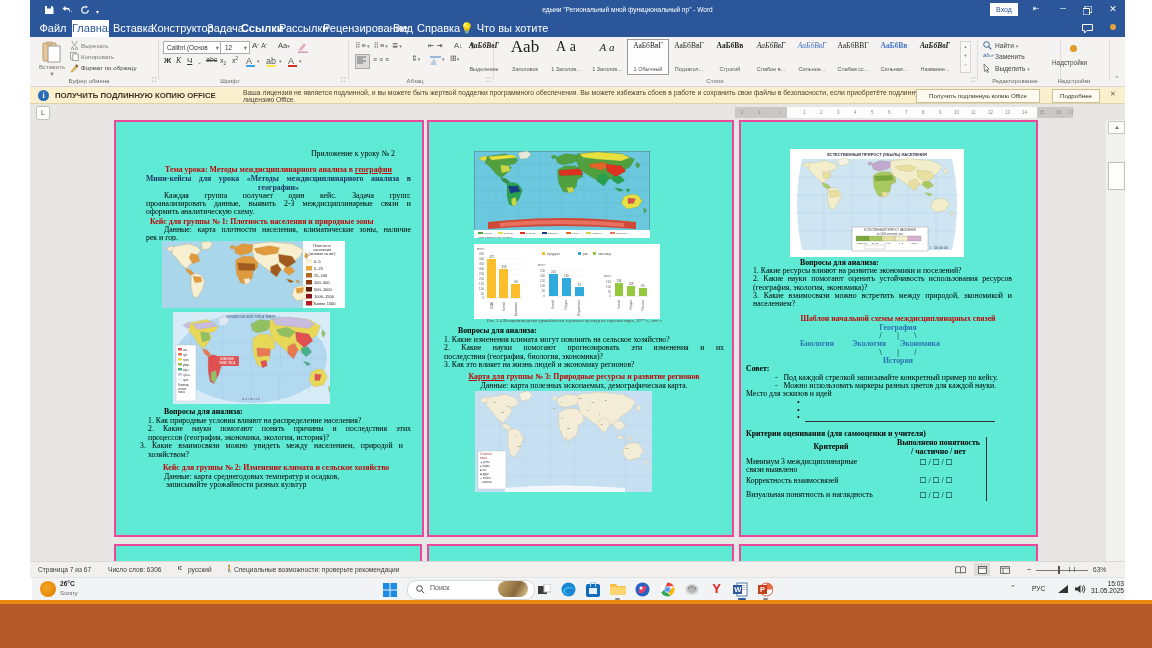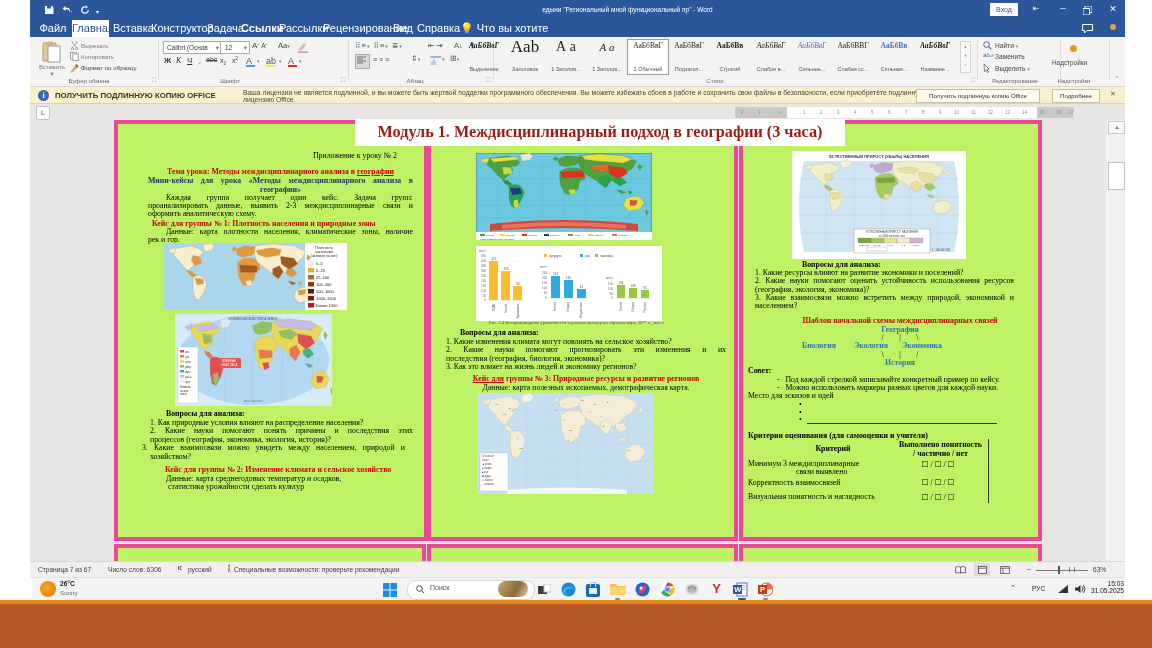--- a/index.html
+++ b/index.html
@@ -18,21 +18,21 @@
 .sp{position:absolute;top:1px;left:0;width:40px;text-align:center;font-size:7.5px;color:#222;white-space:nowrap;overflow:hidden;}
 .sl{position:absolute;bottom:2px;left:0;width:40px;text-align:center;font-size:5.5px;color:#555;white-space:nowrap;overflow:hidden;}
 #yellowbar{left:30px;top:87px;width:1095px;height:17px;background:#fbf0cd;border-bottom:1px solid #ddd3ab;box-sizing:border-box;}
 #rulerrow{left:30px;top:104px;width:1095px;height:16px;background:#e7e6e5;}
 #docarea{left:30px;top:120px;width:1095px;height:441px;background:#e7e6e5;overflow:hidden;}
 #statusbar{left:30px;top:561px;width:1095px;height:16px;background:#f1f0ee;border-top:1px solid #d8d7d5;font-size:6.6px;color:#3c3c3c;}
 #taskbar{left:32px;top:577px;width:1093px;height:23px;background:#f2f3f5;border-top:1px solid #e3e4e6;}
 #stripe1{left:0;top:600px;width:1152px;height:4px;background:#ea8a10;}
 #stripe2{left:0;top:604px;width:1152px;height:44px;background:#b55a28;}
 
-.page{position:absolute;background:#bef264;border:4px solid #ec4899;
+.page{position:absolute;background:#5eead4;border:2px solid #ec4899;
   font-family:"Liberation Serif",serif;color:#000;}
 .t{position:absolute;font-size:7.8px;line-height:8.2px;white-space:nowrap;}
 .j{white-space:normal;text-align:justify;text-align-last:justify;}
 .ser{font-family:"Liberation Serif",serif;}
 .red{color:#c00606;}
 .navy{color:#1f3864;}
 .blue2{color:#2e74b5;}
 .b{font-weight:bold;}
 .ctr{text-align:center;}
 #overlaytitle{left:355px;top:119px;width:490px;height:27px;background:#fff;
@@ -395,21 +395,21 @@
       <text x="78" y="88" font-size="3" text-anchor="middle" fill="#557" font-family="Liberation Sans">м а с ш т а б</text>
     </svg>
     <div class="t b" style="left:48px;top:286px;">Вопросы для анализа:</div>
     <div class="t" style="left:32px;top:295px;">1. Как природные условия влияют на распределение населения?</div>
     <div class="t j" style="left:32px;top:303px;width:263px;">2. Какие науки помогают понять причины и последствия этих</div>
     <div class="t" style="left:32px;top:311.5px;">процессов (география, экономика, экология, история)?</div>
     <div class="t j" style="left:24px;top:320px;width:263px;">3. Какие взаимосвязи можно увидеть между населением, природой и</div>
     <div class="t" style="left:32px;top:328.5px;">хозяйством?</div>
     <div class="t red b" style="left:47px;top:342px;">Кейс для группы № 2: Изменение климата и сельское хозяйство</div>
     <div class="t" style="left:48px;top:351px;">Данные: карта среднегодовых температур и осадков,</div>
-    <div class="t" style="left:50px;top:359px;">статистика урожайности сделать культур</div>
+    <div class="t" style="left:50px;top:359px;">записывайте урожайности разных культур</div>
   </div>
   <div class="page" id="p2" style="left:397px;top:0px;width:303px;height:413px;">
 
     <svg class="abs" style="left:45px;top:29px;" width="176" height="87" viewBox="0 0 176 87">
       <rect width="176" height="87" fill="#6cc8de" stroke="#444" stroke-width="0.6"></rect>
       <g stroke="#55aac4" stroke-width="0.25" fill="none">
         <path d="M0,13 H176 M0,26 H176 M0,39 H176 M0,52 H176 M0,65 H176 M22,0 V78 M44,0 V78 M66,0 V78 M88,0 V78 M110,0 V78 M132,0 V78 M154,0 V78"></path>
       </g>
       <g transform="scale(1.1,0.92)" stroke="#3a7a3a" stroke-width="0.2">
         <path d="M4,8 l7,-3 3,4 -6,2z" fill="#e8e040"></path>
@@ -554,21 +554,21 @@
         <text x="158" y="56" transform="rotate(-90 158,56)" text-anchor="end">Индия</text>
         <text x="170" y="56" transform="rotate(-90 170,56)" text-anchor="end">Россия</text>
       </g>
     </svg>
     <div class="abs" style="left:58px;top:196px;width:200px;font-size:4.6px;color:#5a4a42;white-space:nowrap;">Рис. 2.4 Воспроизводство урожайности зерновых культур по странам мира, 20** г., млн т</div>
     <div class="t b" style="left:29px;top:205px;">Вопросы для анализа:</div>
     <div class="t" style="left:15px;top:214px;">1. Какие изменения климата могут повлиять на сельское хозяйство?</div>
     <div class="t j" style="left:15px;top:222px;width:280px;">2. Какие науки помогают прогнозировать эти изменения и их</div>
     <div class="t" style="left:15px;top:230.5px;">последствия (география, биология, экономика)?</div>
     <div class="t" style="left:15px;top:238.5px;">3. Как это влияет на жизнь людей и экономику регионов?</div>
-    <div class="t red b ctr" style="left:15px;top:251px;width:280px;"><u>Кейс  для</u> группы № 3: Природные ресурсы и развитие регионов</div>
+    <div class="t red b ctr" style="left:15px;top:251px;width:280px;"><u>Карта  для</u> группы № 3: Природные ресурсы и развитие регионов</div>
     <div class="t ctr" style="left:15px;top:260px;width:280px;">Данные: карта полезных ископаемых, демографическая карта.</div>
 
     <svg class="abs" style="left:46px;top:269px;" width="177" height="101" viewBox="0 0 177 101">
       <rect width="177" height="101" fill="#c6e0f2"></rect>
       <g stroke="#a8c4dc" stroke-width="0.25" fill="none">
         <path d="M0,17 H177 M0,34 H177 M0,51 H177 M0,68 H177 M0,85 H177 M25,0 V101 M50,0 V101 M75,0 V101 M100,0 V101 M125,0 V101 M150,0 V101"></path>
       </g>
       <g transform="scale(1.1,1.1)" stroke="#c0aa80" stroke-width="0.25">
         <path d="M4,8 l7,-3 3,4 -6,2z" fill="#f3ecd6"></path>
         <path d="M12,6 L28,3 36,6 40,10 37,14 31,15 34,18 30,24 25,29 20,25 15,18 10,13z" fill="#f3ecd6"></path>
@@ -692,21 +692,21 @@
     <div class="t" style="left:34px;top:252px;">-&nbsp;&nbsp;&nbsp;Под каждой стрелкой записывайте конкретный пример по кейсу.</div>
     <div class="t" style="left:34px;top:260px;">-&nbsp;&nbsp;&nbsp;Можно использовать маркеры разных цветов для каждой науки.</div>
     <div class="t" style="left:5px;top:268px;">Место для эскизов и идей</div>
     <div class="t" style="left:56px;top:277px;line-height:7.6px;">•<br>•<br>•</div>
     <div class="abs" style="left:64px;top:299px;width:190px;height:1px;background:#333;"></div>
     <div class="t b" style="left:5px;top:308px;">Критерии оценивания (для самооценки и учителя)</div>
     <div class="t b ctr" style="left:40px;top:321px;width:100px;">Критерий</div>
     <div class="t b ctr" style="left:150px;top:317px;width:95px;">Выполнено понятность</div>
     <div class="t b ctr" style="left:150px;top:326px;width:95px;">/ частично / нет</div>
     <div class="t" style="left:5px;top:336px;">Минимум 3 междисциплинарные</div>
-    <div class="t" style="left:5px;top:344px;margin-left:48px;">связи выявлено</div>
+    <div class="t" style="left:5px;top:344px;">связи выявлено</div>
     <div class="t" style="left:5px;top:355px;">Корректность взаимосвязей</div>
     <div class="t" style="left:5px;top:369px;">Визуальная понятность и наглядность</div>
     <div class="t ctr" style="left:155px;top:337px;width:80px;">☐ / ☐ / ☐</div>
     <div class="t ctr" style="left:155px;top:355px;width:80px;">☐ / ☐ / ☐</div>
     <div class="t ctr" style="left:155px;top:370px;width:80px;">☐ / ☐ / ☐</div>
     <div class="abs" style="left:245px;top:315px;width:1px;height:64px;background:#333;"></div>
   </div>
 
   <div class="page" style="left:84px;top:424px;width:304px;height:30px;"></div>
   <div class="page" style="left:397px;top:424px;width:303px;height:30px;"></div>
@@ -733,21 +733,20 @@
       </svg>
   <svg class="abs" style="left:970px;top:4px;" width="10" height="8" viewBox="0 0 10 8">
         <path d="M0.5,0.5 h9 v7 h-9z M0.5,2.2h9 M3,2.2v5.3" fill="none" stroke="#555" stroke-width="0.8"></path>
       </svg>
   <div class="abs" style="left:997px;top:3px;font-size:8px;color:#444;">−</div>
   <div class="abs" style="left:1006px;top:7.5px;width:52px;height:1px;background:#7a7a7a;"></div>
   <div class="abs" style="left:1028px;top:4px;width:2px;height:8px;background:#555;"></div>
   <div class="abs" style="left:1039px;top:5px;width:4px;height:5px;border-left:1px solid #777;border-right:1px solid #777;"></div>
   <div class="abs" style="left:1063px;top:4px;">63%</div>
 </div>
-<div class="abs" id="overlaytitle">Модуль 1. Междисциплинарный подход в географии (3 часа)</div>
 
 <div class="abs" id="taskbar">
   <div class="abs" style="left:8px;top:3px;width:16px;height:16px;border-radius:50%;background:radial-gradient(circle at 40% 40%,#f5a623,#e07b00);"></div>
   <div class="abs" style="left:28px;top:2px;font-size:6.6px;color:#222;font-weight:bold;">26°C</div>
   <div class="abs" style="left:28px;top:11px;font-size:6.2px;color:#666;">Sunny</div>
 
   <svg class="abs" style="left:351px;top:5px;" width="14" height="14" viewBox="0 0 14 14">
         <rect x="0" y="0" width="6.5" height="6.5" fill="#1a8ce8"></rect>
         <rect x="7.5" y="0" width="6.5" height="6.5" fill="#1a8ce8"></rect>
         <rect x="0" y="7.5" width="6.5" height="6.5" fill="#1a8ce8"></rect>

